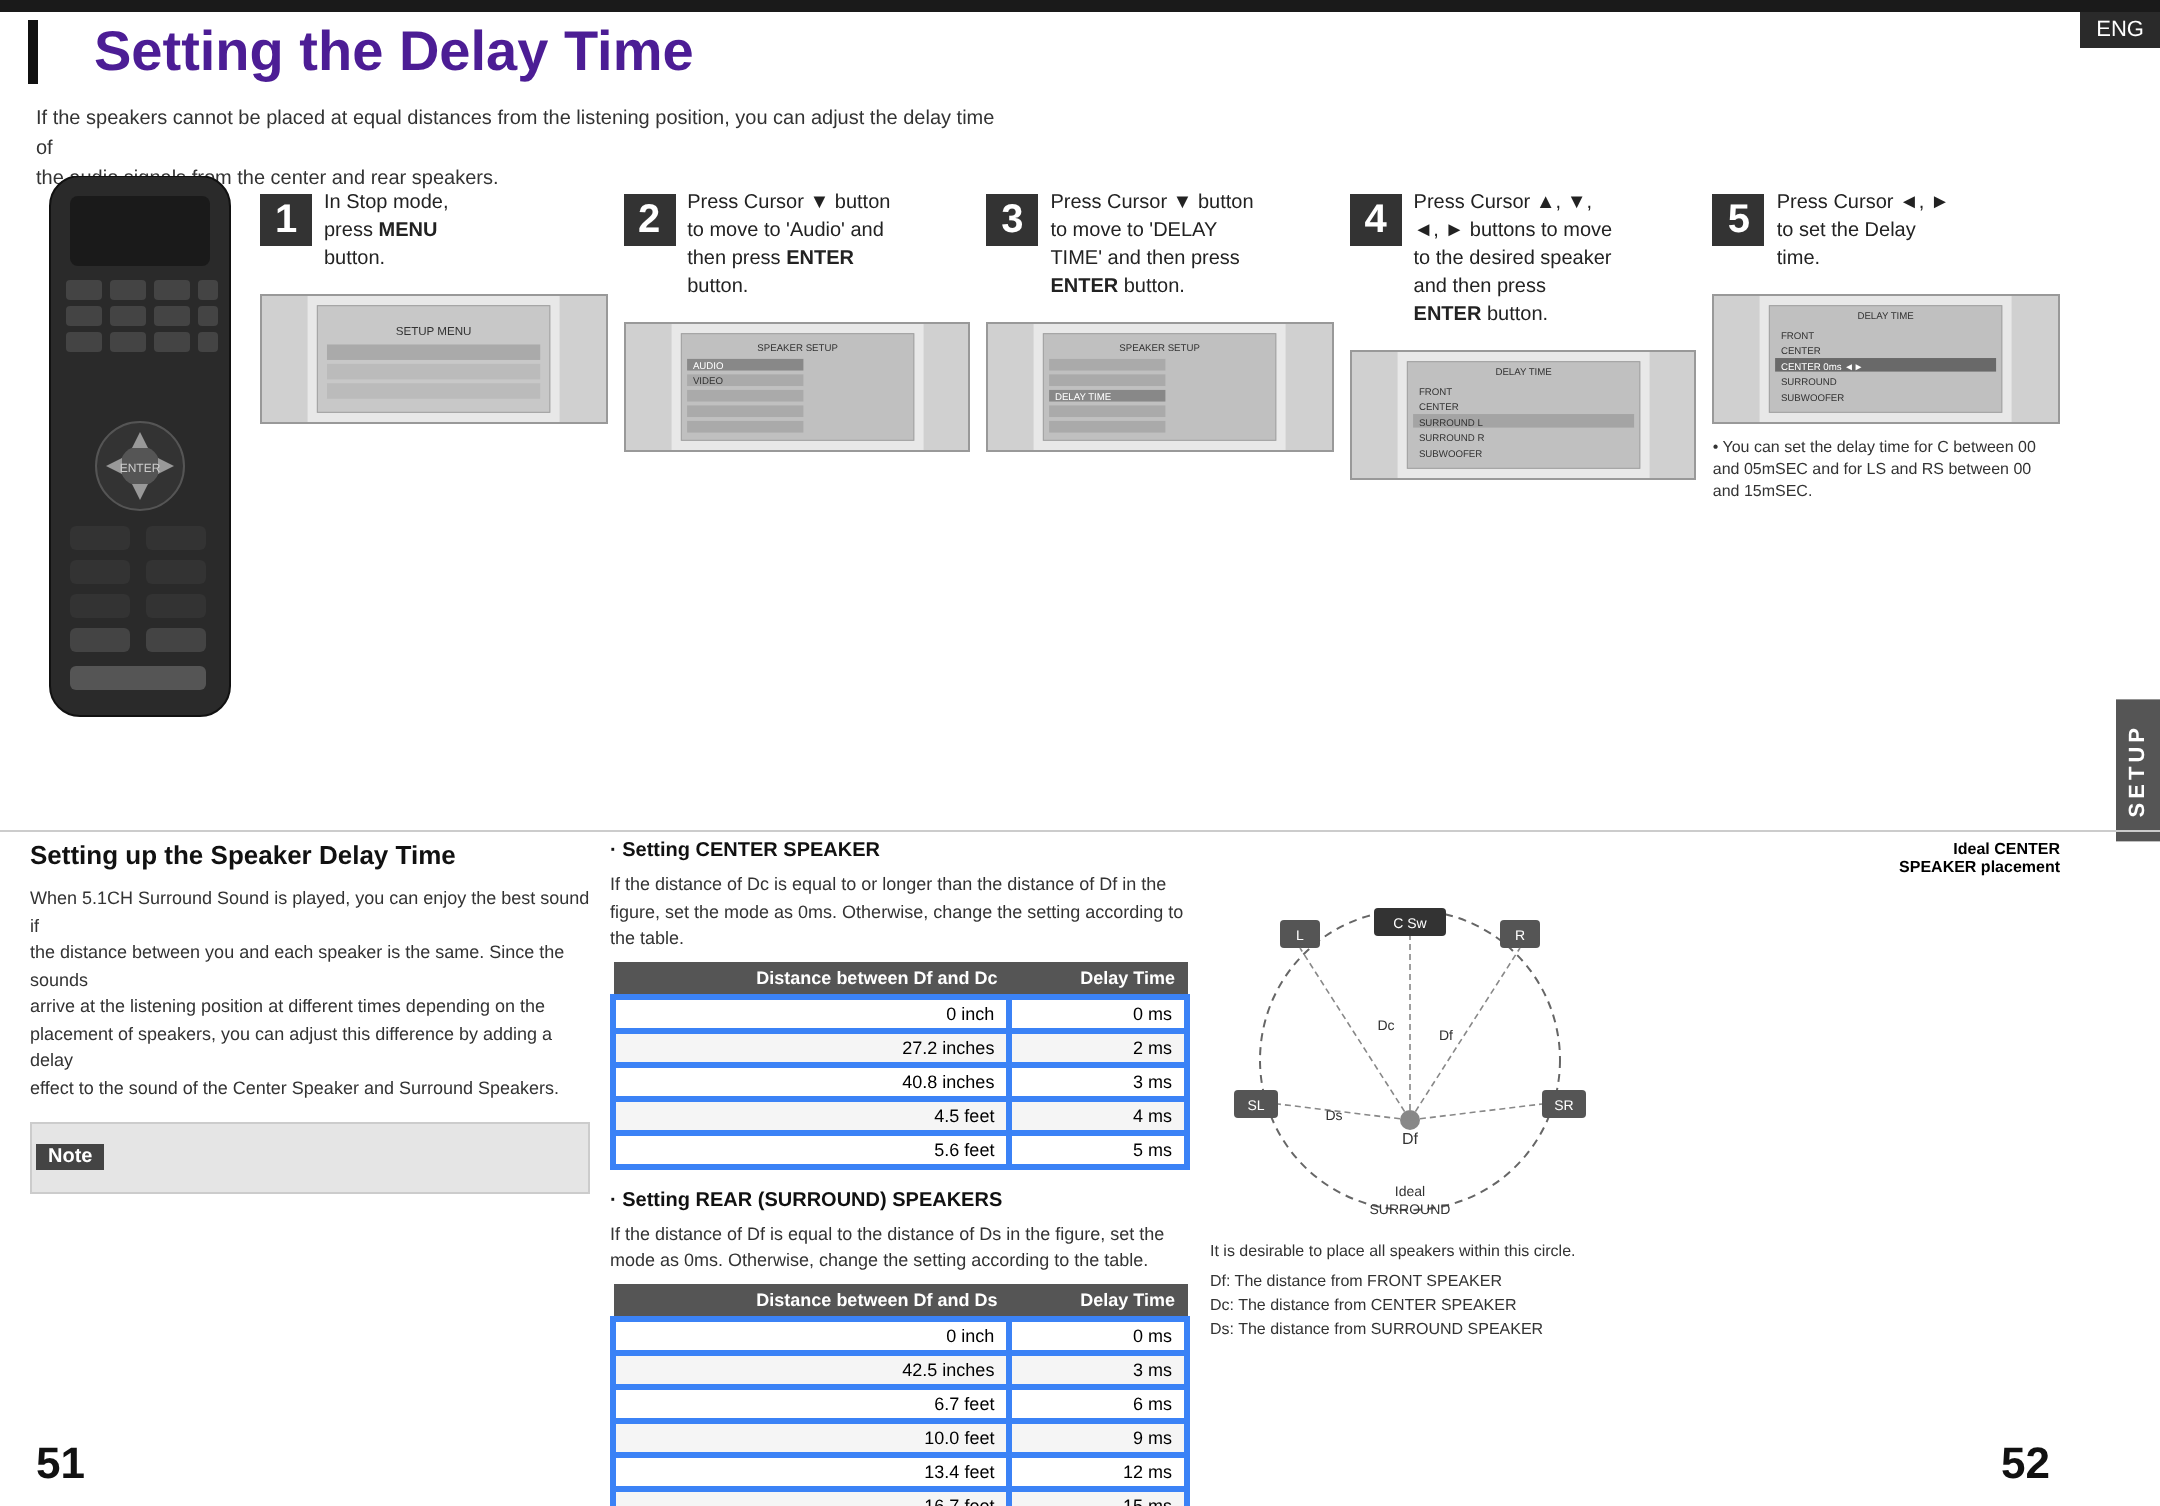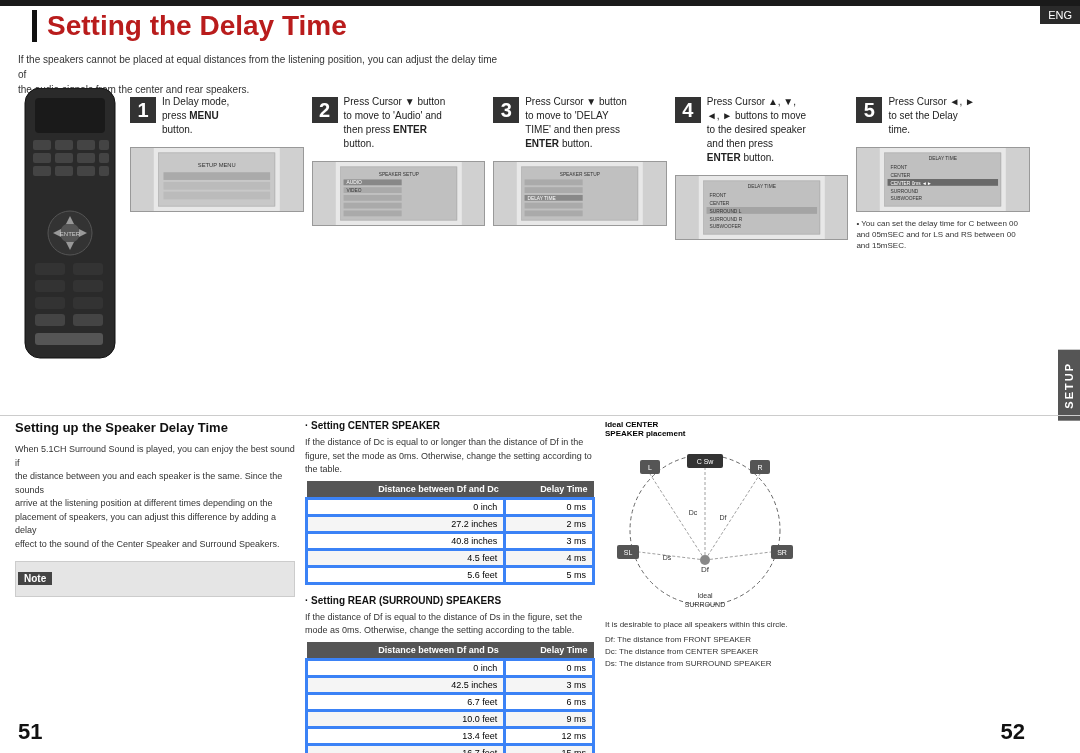--- a/index.html
+++ b/index.html
@@ -45,26 +45,26 @@
       text-orientation: mixed;
       transform: rotate(180deg);
       padding: 12px 5px;
       letter-spacing: 2px;
     }
 
     
     .page-title {
       position: absolute;
       top: 10px;
-      left: 32px;
+      left: 14px;
       font-size: 28px;
       font-weight: bold;
-      color: #b91c1c;
+      color: #4c1d95;
       border-left: 5px solid #111;
-      padding-left: 10px;
+      padding-left: 28px;
     }
 
     
     .subtitle {
       position: absolute;
       top: 52px;
       left: 18px;
       font-size: 10px;
       color: #333;
       line-height: 1.5;
@@ -348,21 +348,21 @@
     <rect x="20" y="245" width="68" height="12" rx="3" fill="#555"></rect>
   </svg>
 </div>
 
 <div class="steps-container">
 
   <div class="step">
     <div class="step-header">
       <div class="step-number">1</div>
       <div class="step-text">
-        <span>In Delay mode,</span><br>
+        <span>In Stop mode,</span><br>
         press <strong>MENU</strong><br>
         <span>button.</span>
       </div>
     </div>
     <div class="step-screen">
       <svg width="100%" height="100%" viewBox="0 0 130 65">
         <rect width="130" height="65" fill="#e8e8e8"></rect>
         <rect x="5" y="5" width="120" height="55" fill="#c8c8c8" stroke="#999" stroke-width="0.5"></rect>
         <text x="65" y="20" font-size="6" fill="#333" text-anchor="middle" font-family="Arial">SETUP MENU</text>
         <rect x="10" y="25" width="110" height="8" fill="#aaa"></rect>
@@ -559,21 +559,21 @@
           </tr>
           <tr>
             <td>16.7 feet</td>
             <td>15 ms</td>
           </tr>
         </tbody>
       </table>
   </div>
 
   <div class="bottom-right">
-    <div style="font-size:8px; font-weight:bold; text-align:left; margin-bottom:2px;">
+    <div style="font-size:8px; font-weight:bold; text-align:right; margin-bottom:2px;">
       <span>Ideal CENTER</span><br>
       <span>SPEAKER placement</span>
     </div>
     <svg width="200" height="175" viewBox="0 0 200 175">
 
       <circle cx="100" cy="90" r="75" fill="none" stroke="#666" stroke-width="1" stroke-dasharray="4,3"></circle>
 
       <circle cx="100" cy="120" r="5" fill="#888"></circle>
       <text x="100" y="132" font-size="8" fill="#333" text-anchor="middle" font-family="Arial">Df</text>
 

